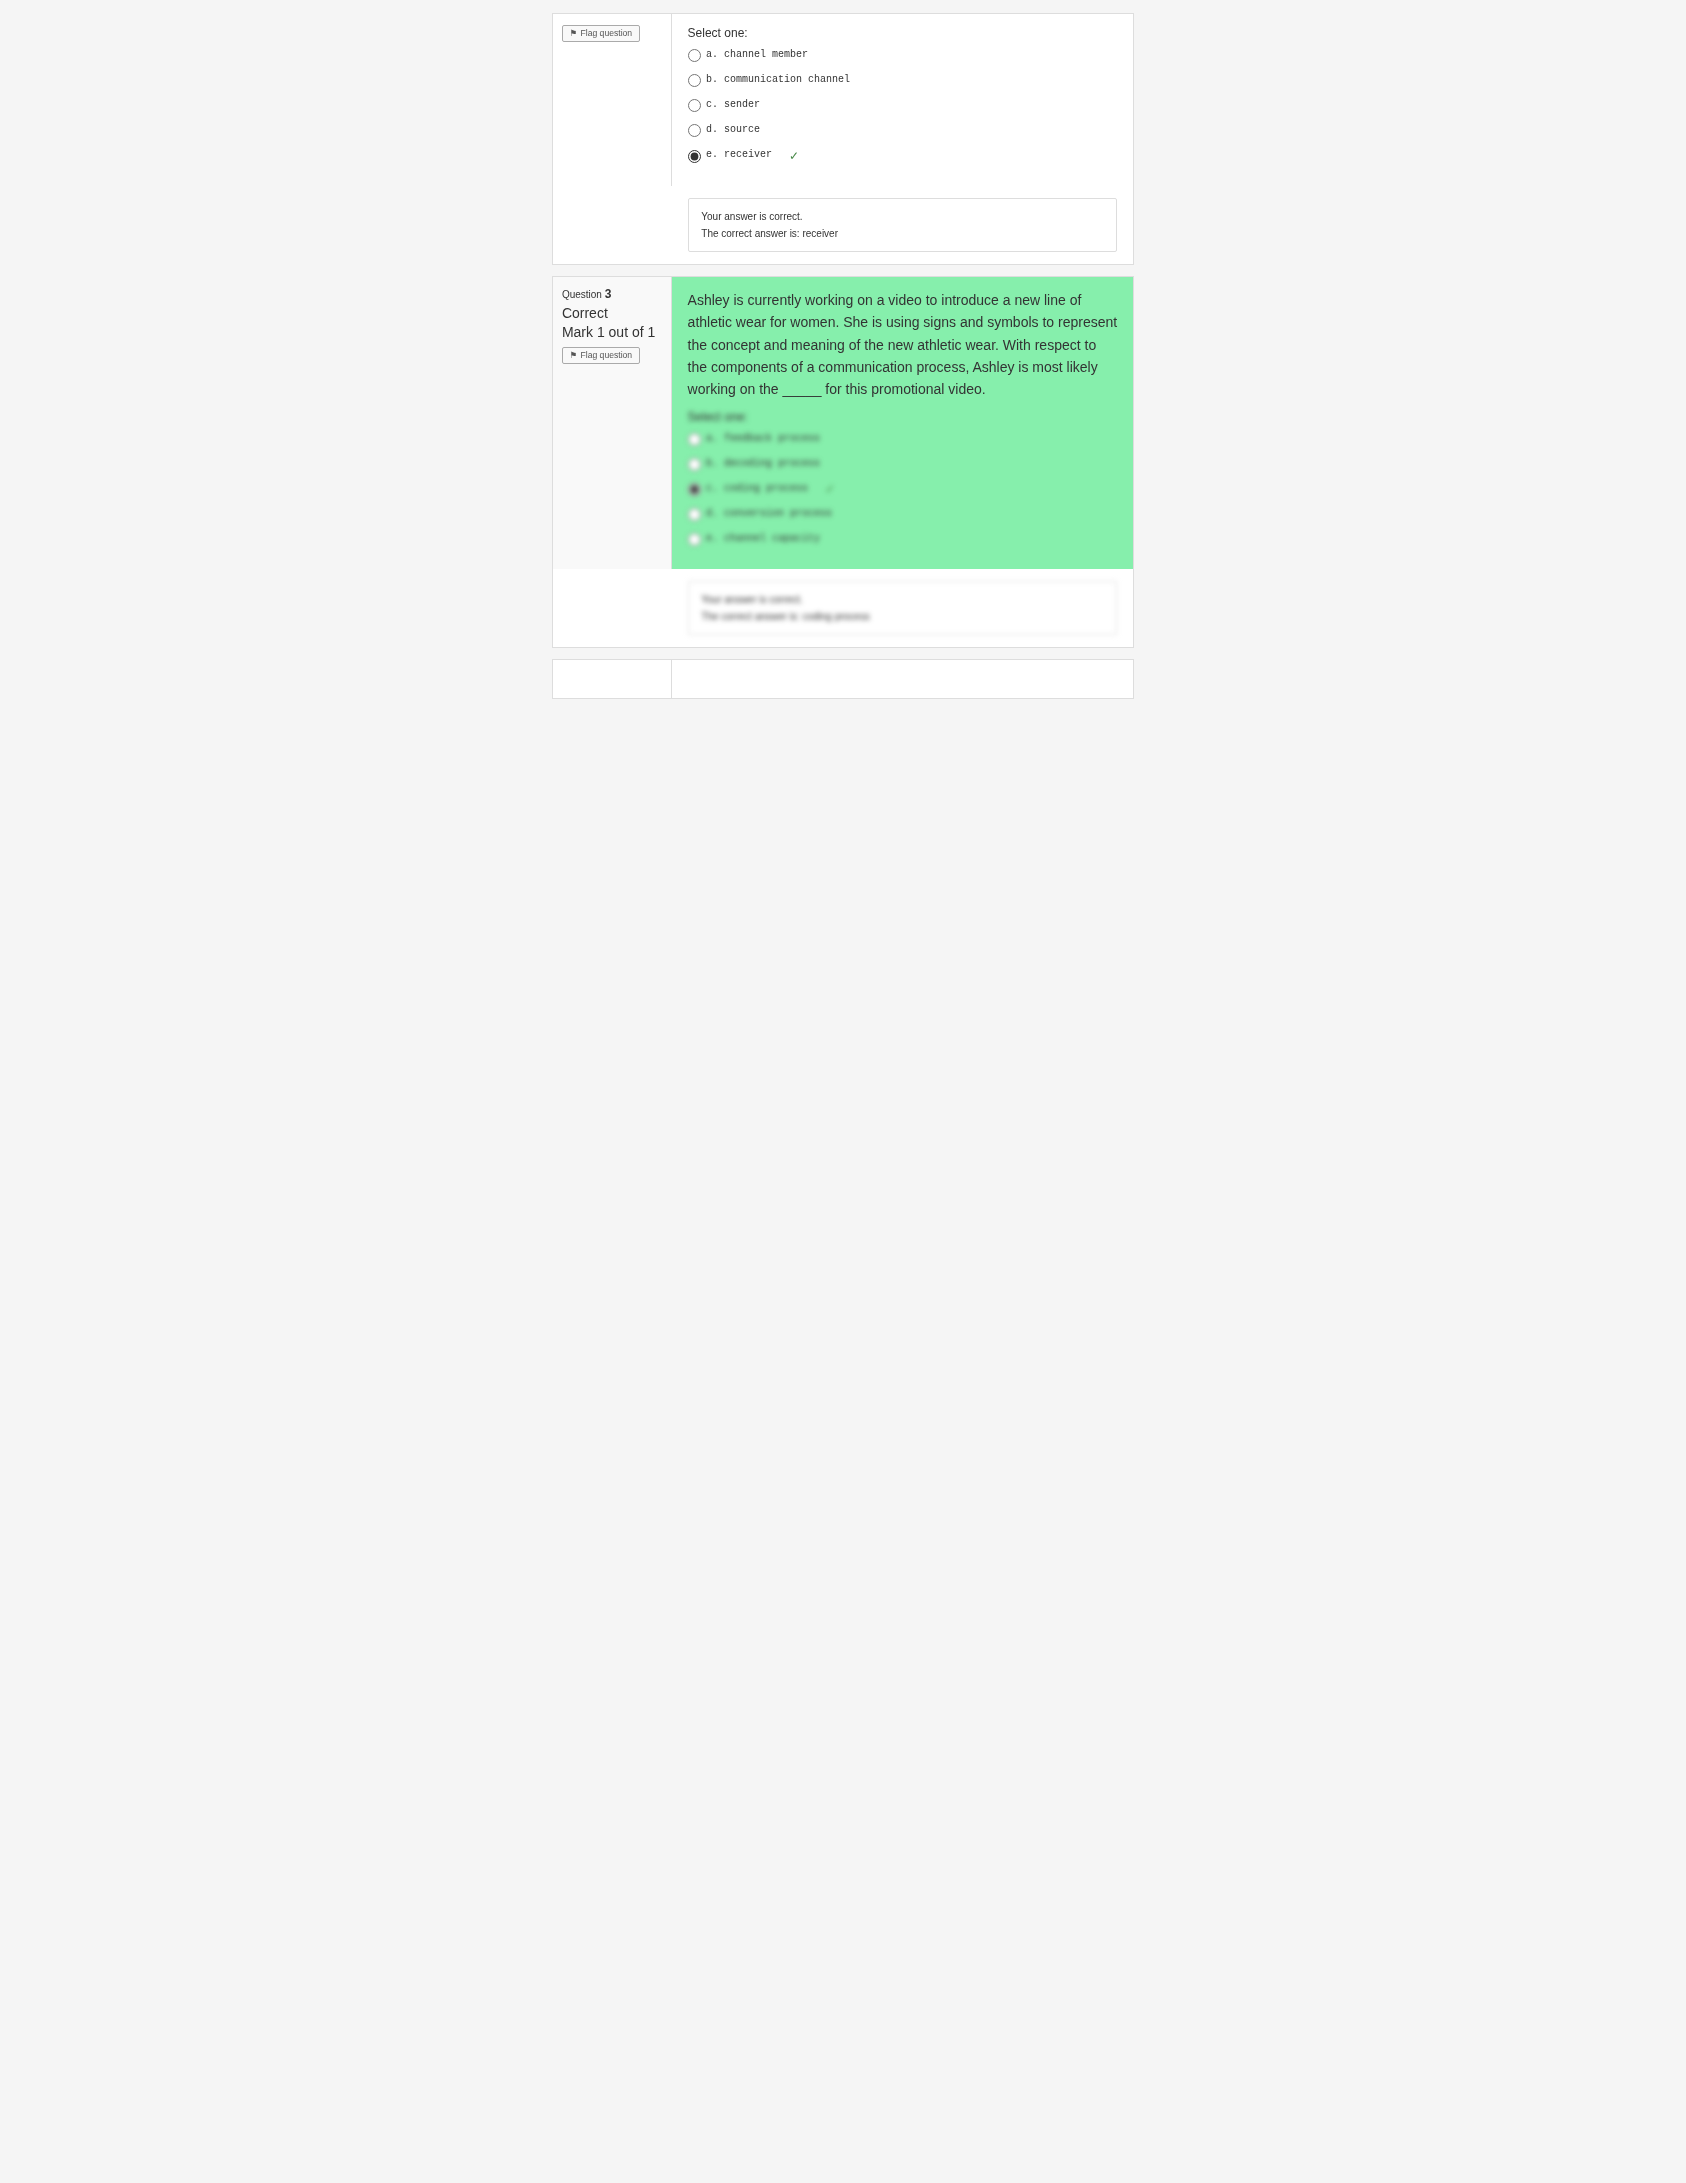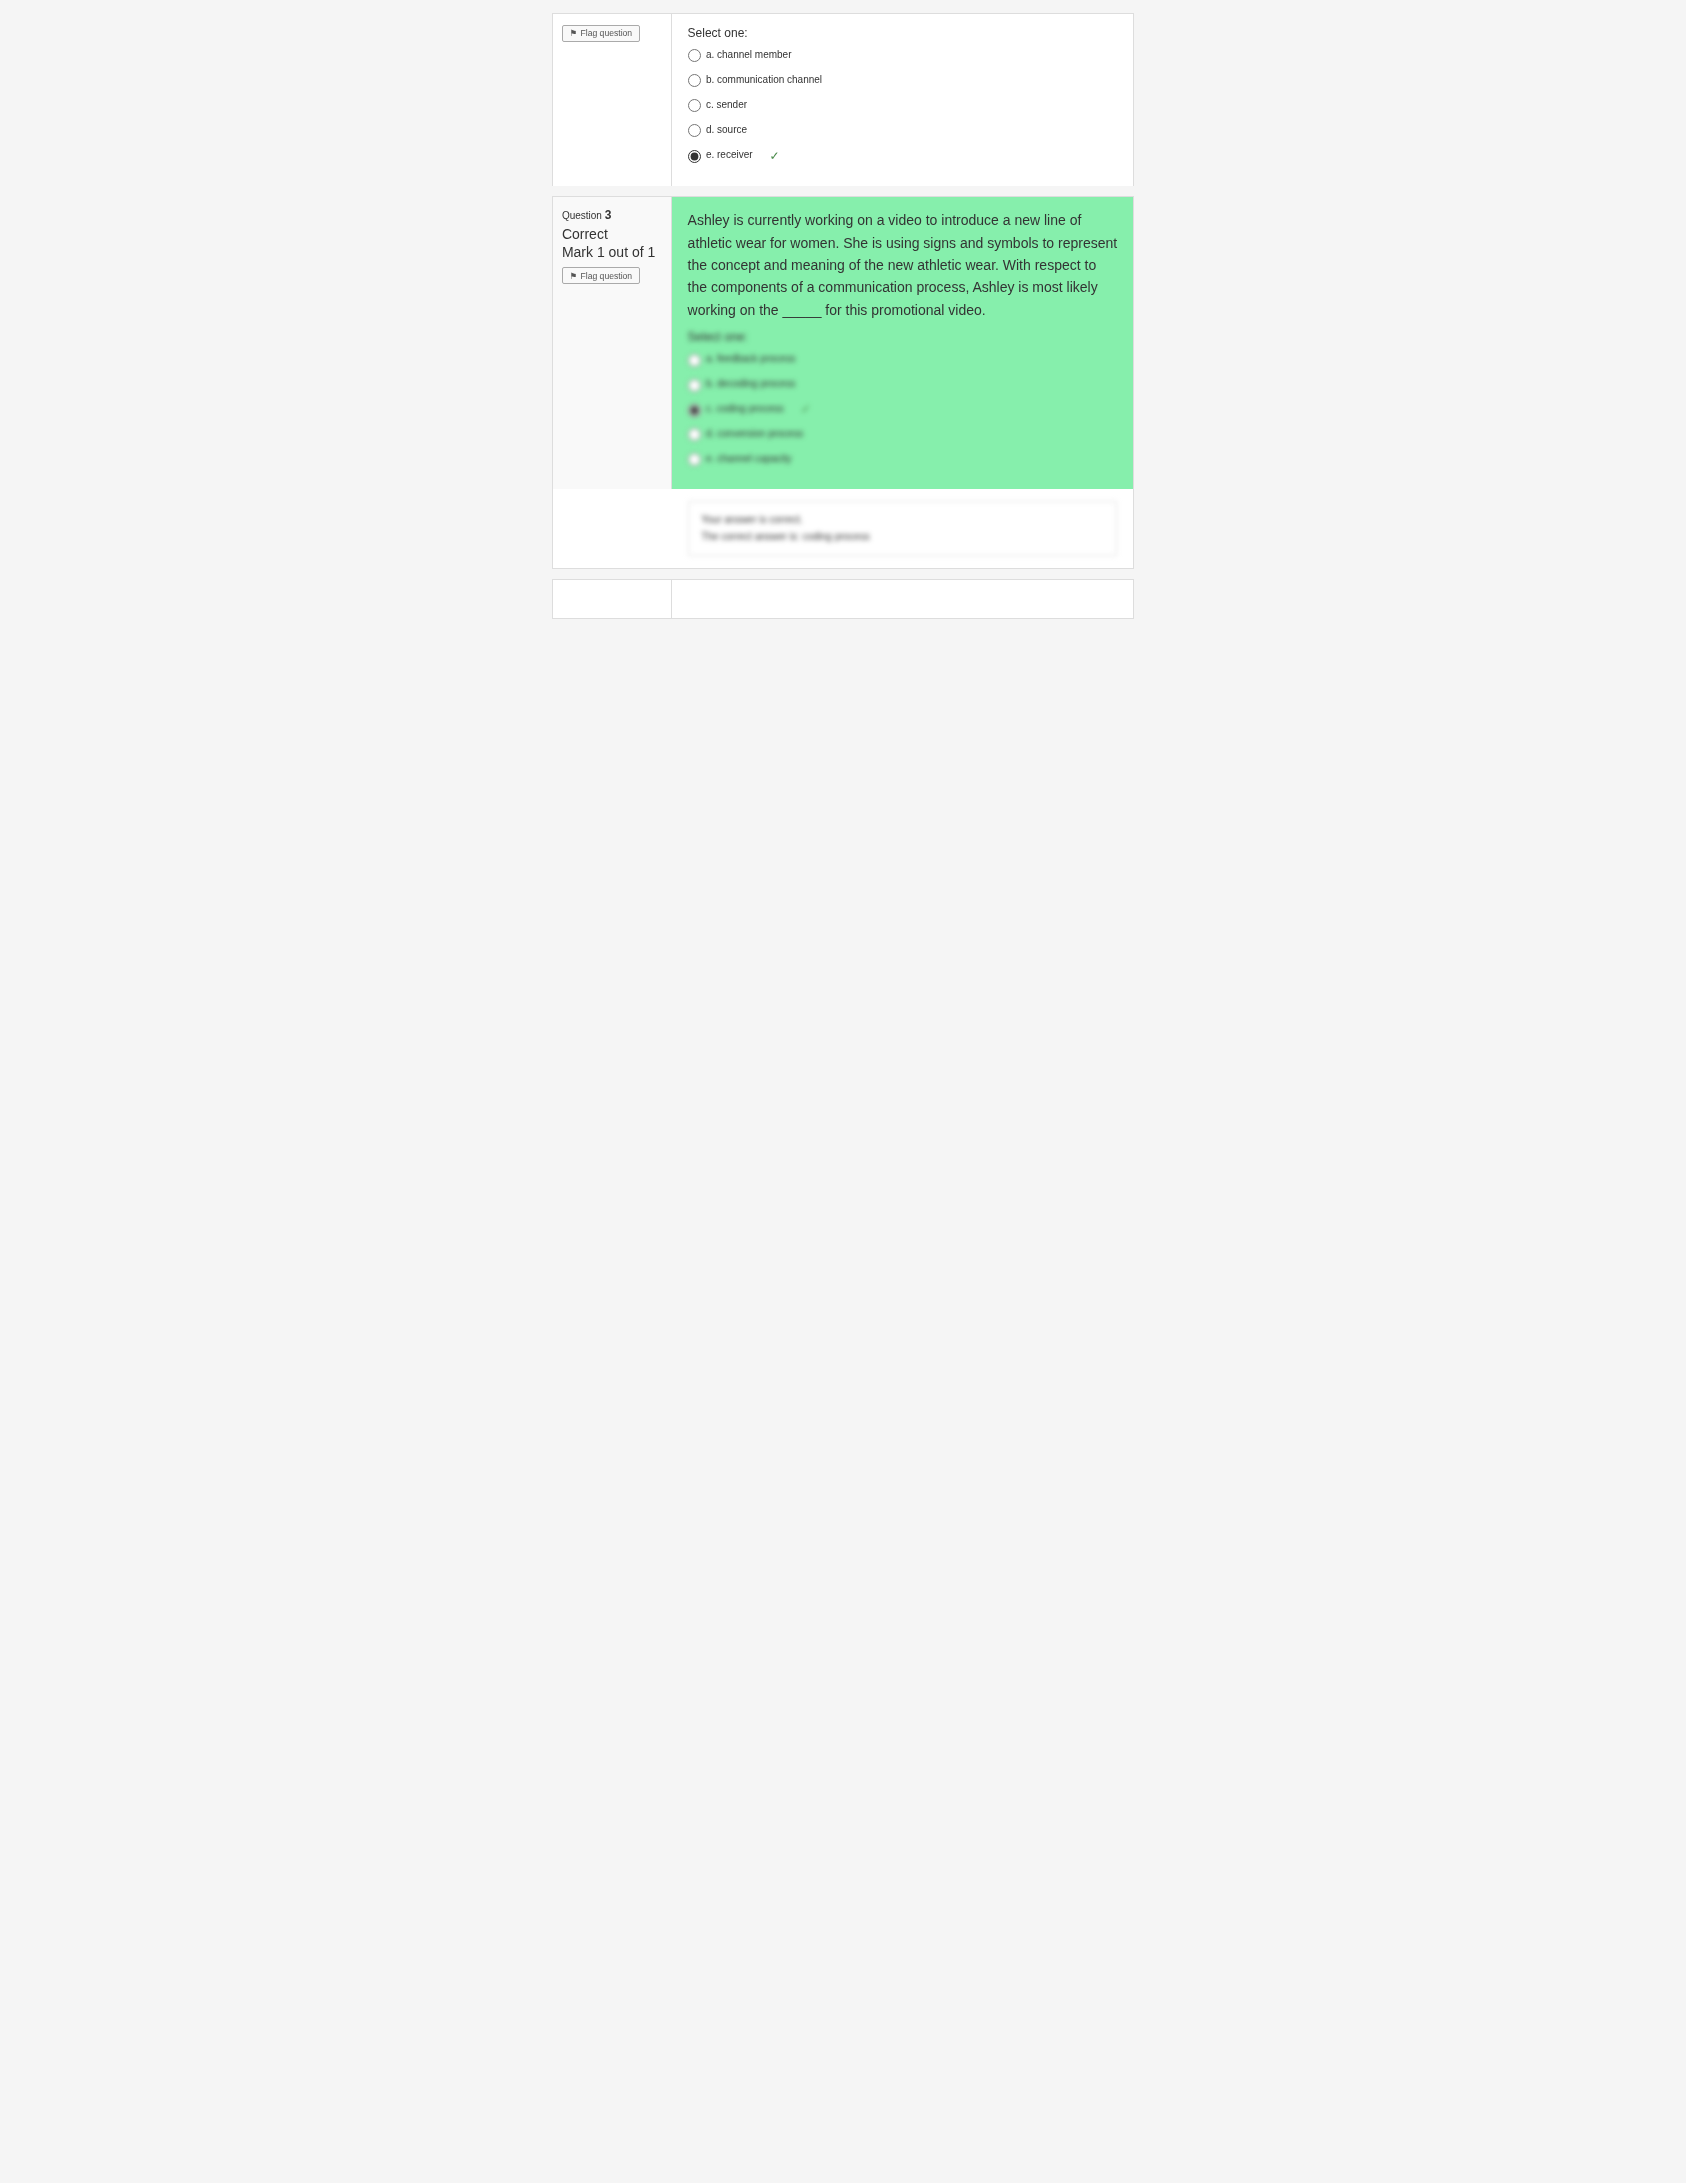--- a/index.html
+++ b/index.html
@@ -84,20 +84,21 @@
       gap: 5.3px;
     }
 
     .option-item input[type="radio"] {
       margin-top: 1.3px;
       accent-color: #333;
     }
 
     .option-label {
       line-height: 1.4;
+      font-family: Liberation Mono, monospace;
     }
 
     .correct-checkmark {
       color: #4a8a4a;
       font-size: 12px;
       display: block;
       margin-left: 2.6px;
       margin-top: 1.3px;
     }
 
@@ -162,20 +163,26 @@
                 <input type="radio" name="q2" checked="" style="">
                 <span class="option-label">e. receiver</span>
               </div>
               <span class="correct-checkmark" style="margin-left:17px;">✓</span>
             </div>
           </li>
         </ul>
       </div>
     </div>
 
+    <div style="border:0.7px solid #ddd; border-top:none; padding:12px 16px 12px calc(119px + 16px + 0.7px); background:#fff;">
+      <div style="border:0.7px solid #ddd; border-radius:2px; padding:9.3px 12px; font-size:10px; line-height:1.7;">
+        <div>Your answer is correct.</div>
+        <div>The correct answer is: receiver</div>
+      </div>
+    </div>
   </div>
 
   <div class="question-block-outer">
     <div style="display:flex; background:#86efac; border:0.7px solid #ddd; border-bottom:none;">
 
       <div class="question-sidebar partial-sidebar" style="border:none; border-right:0.7px solid #ddd; padding:10.6px 9.3px;">
         <div class="question-number">
           Question <span>3</span>
         </div>
         <div class="question-status">Correct</div>

